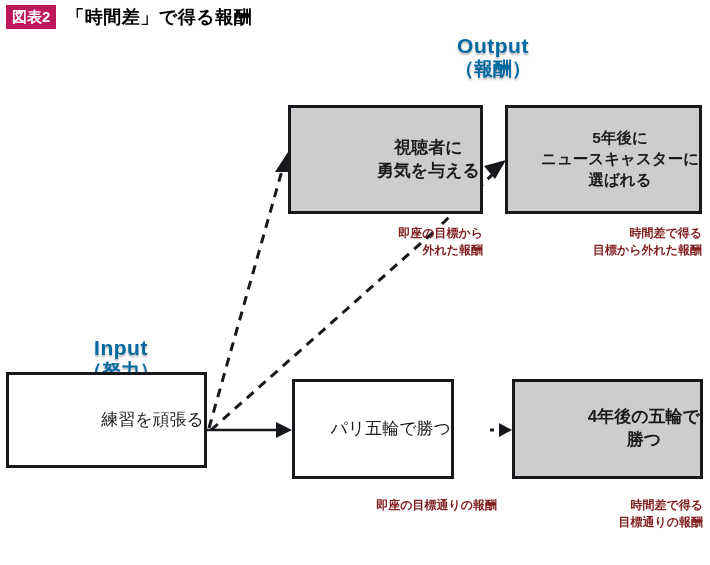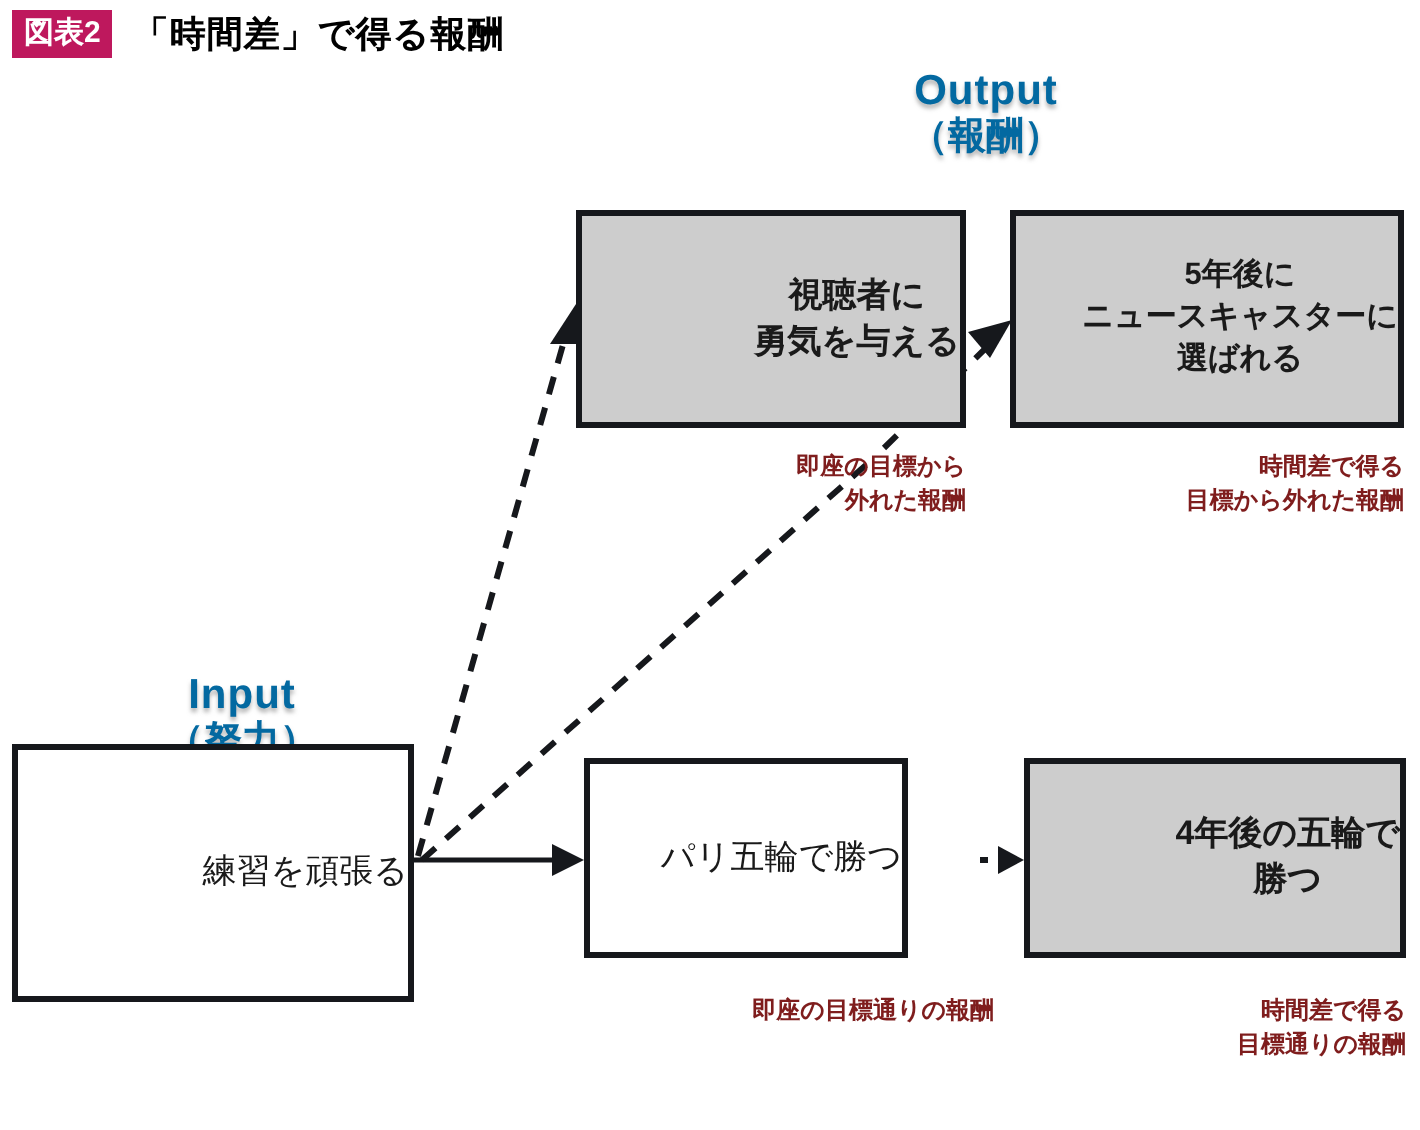--- a/index.html
+++ b/index.html
@@ -78,21 +78,21 @@
     text-align: center;
     line-height: 1.35;
     z-index: 3;
   }
   .box.gray { background: #cdcdcd; font-weight: bold; font-size: 17px; }
   .box.white { background: #ffffff; font-weight: normal; font-size: 17px; }
   .box span { display: block; white-space: pre-line; }
 
   #box-courage   { left: 288px; top: 105px; width: 195px; height: 109px; }
   #box-newscaster{ left: 505px; top: 105px; width: 197px; height: 109px; font-size: 15.5px; }
-  #box-practice  { left: 6px;   top: 372px; width: 201px; height: 129px; }
+  #box-practice  { left: 6px;   top: 372px; width: 201px; height: 96px; }
   #box-paris     { left: 292px; top: 379px; width: 162px; height: 100px; }
   #box-olympics  { left: 512px; top: 379px; width: 191px; height: 100px; }
 
   
   .caption {
     position: absolute;
     text-align: right;
     font-size: 12px;
     font-weight: bold;
     line-height: 1.38;

